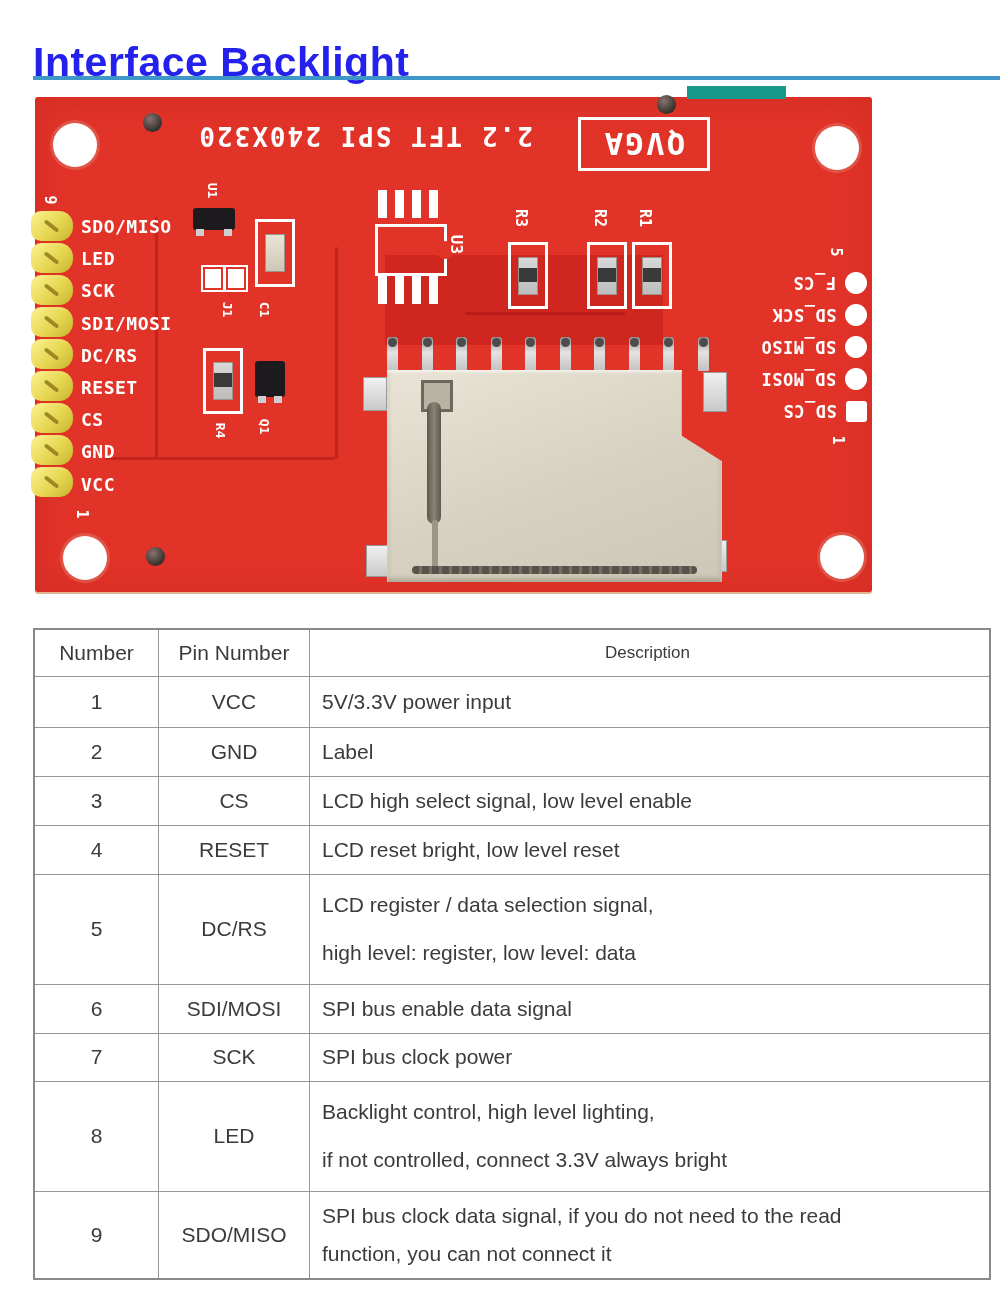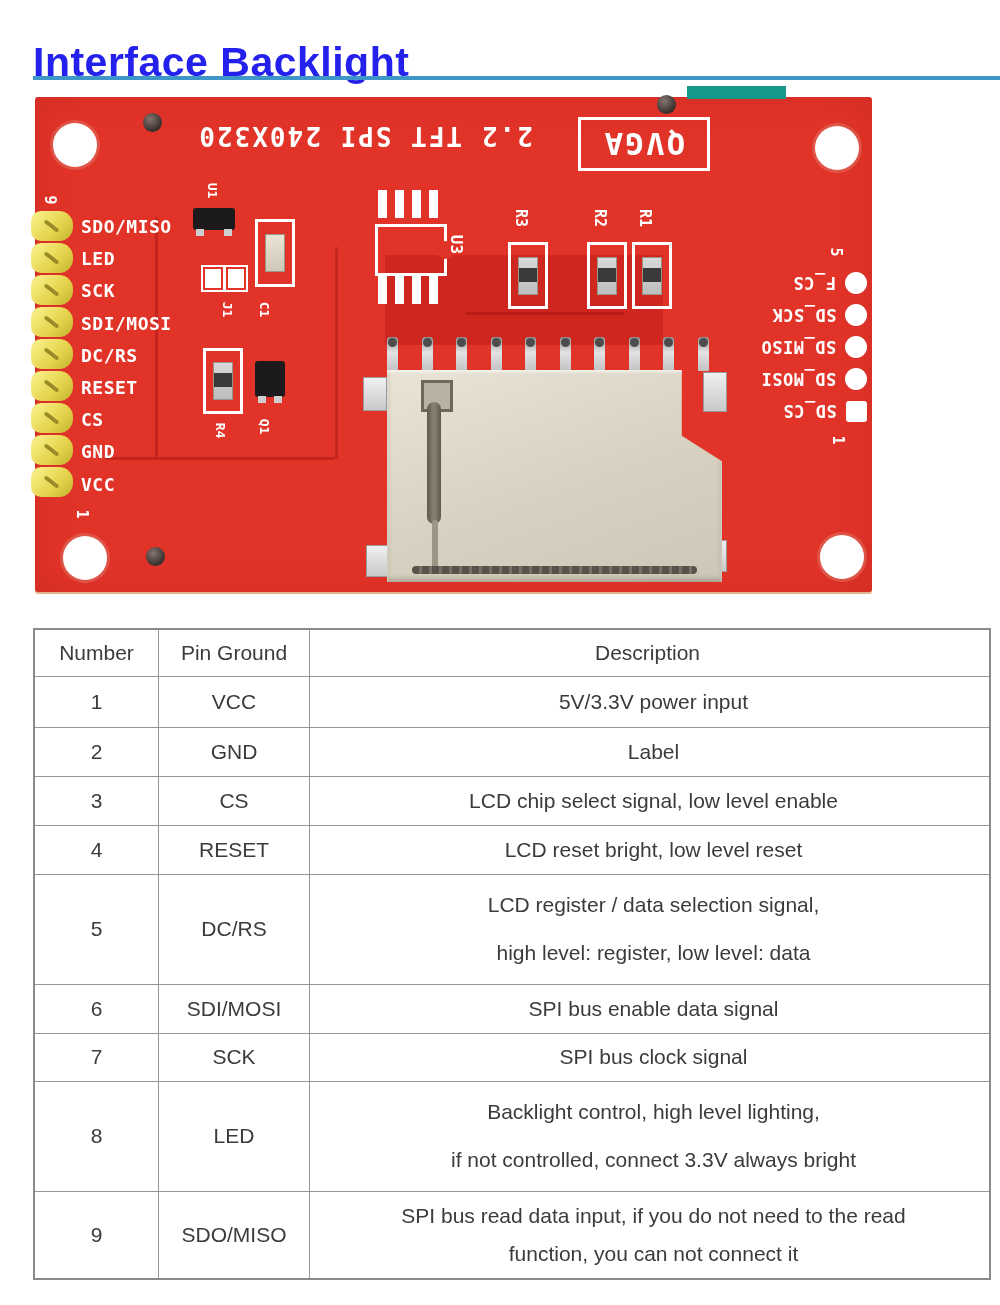--- a/index.html
+++ b/index.html
@@ -79,22 +79,22 @@
   .tab.t1{left:328px;top:280px;width:22px;height:32px;} .tab.t2{left:668px;top:275px;width:22px;height:38px;}
   .tab.t3{left:331px;top:448px;width:20px;height:30px;} .tab.t4{left:668px;top:443px;width:22px;height:30px;}
 
   
   .pin-table-wrap{position:absolute;left:33px;top:628px;width:932px;}
   table.pin-table{border-collapse:collapse;width:932px;table-layout:fixed;color:#3b3b3b;}
   .pin-table td,.pin-table th{border:1px solid #979797;font-weight:normal;font-size:21px;vertical-align:middle;padding:4px;}
   .pin-table{border:2px solid #8a8a8a;}
   .col-num{width:115px;text-align:center;}
   .col-pin{width:142px;text-align:center;}
-  .col-desc{width:675px;text-align:center;padding-left:12px !important;font-size:20.5px;white-space:pre-line;}
-  th.col-desc{text-align:center;padding-left:0 !important;font-size:21px;}
+  .col-desc{width:675px;text-align:left;padding-left:12px !important;font-size:20.5px;white-space:pre-line;}
+  th.col-desc{text-align:center;padding-left:0 !important;font-size:17px;}
   tr.h47{height:47px;} tr.h51{height:51px;} tr.h49{height:49px;} tr.h48{height:48px;}
   tr.h110{height:110px;} tr.h88{height:88px;}
   tr.h110 .col-desc{line-height:48px;}
   tr.h88 .col-desc{line-height:38px;}
 </style>
 </head>
 <body>
 
 <h1 class="page-title">Interface Backlight</h1>
 <div class="title-underline"></div>
@@ -250,66 +250,66 @@
     <div class="sd-spring2"></div>
     <div class="sd-contacts"></div>
   </div>
 </div>
 
 <div class="pin-table-wrap">
   <table class="pin-table">
     <tbody>
         <tr class="h47">
       <th class="col-num">Number</th>
-      <th class="col-pin">Pin Ground</th>
+      <th class="col-pin">Pin Number</th>
       <th class="col-desc">Description</th>
     </tr>
     <tr class="h51">
       <td class="col-num">1</td>
       <td class="col-pin">VCC</td>
       <td class="col-desc">5V/3.3V power input</td>
     </tr>
     <tr class="h49">
       <td class="col-num">2</td>
       <td class="col-pin">GND</td>
       <td class="col-desc">Label</td>
     </tr>
     <tr class="h49">
       <td class="col-num">3</td>
       <td class="col-pin">CS</td>
-      <td class="col-desc">LCD chip select signal, low level enable</td>
+      <td class="col-desc">LCD high select signal, low level enable</td>
     </tr>
     <tr class="h49">
       <td class="col-num">4</td>
       <td class="col-pin">RESET</td>
       <td class="col-desc">LCD reset bright, low level reset</td>
     </tr>
     <tr class="h110">
       <td class="col-num">5</td>
       <td class="col-pin">DC/RS</td>
       <td class="col-desc">LCD register / data selection signal,
 high level: register, low level: data</td>
     </tr>
     <tr class="h49">
       <td class="col-num">6</td>
       <td class="col-pin">SDI/MOSI</td>
       <td class="col-desc">SPI bus enable data signal</td>
     </tr>
     <tr class="h48">
       <td class="col-num">7</td>
       <td class="col-pin">SCK</td>
-      <td class="col-desc">SPI bus clock signal</td>
+      <td class="col-desc">SPI bus clock power</td>
     </tr>
     <tr class="h110">
       <td class="col-num">8</td>
       <td class="col-pin">LED</td>
       <td class="col-desc">Backlight control, high level lighting,
 if not controlled, connect 3.3V always bright</td>
     </tr>
     <tr class="h88">
       <td class="col-num">9</td>
       <td class="col-pin">SDO/MISO</td>
-      <td class="col-desc">SPI bus read data input, if you do not need to the read
+      <td class="col-desc">SPI bus clock data signal, if you do not need to the read
 function, you can not connect it</td>
     </tr>
   </tbody>
     </table>
 </div>
 
 </body></html>

